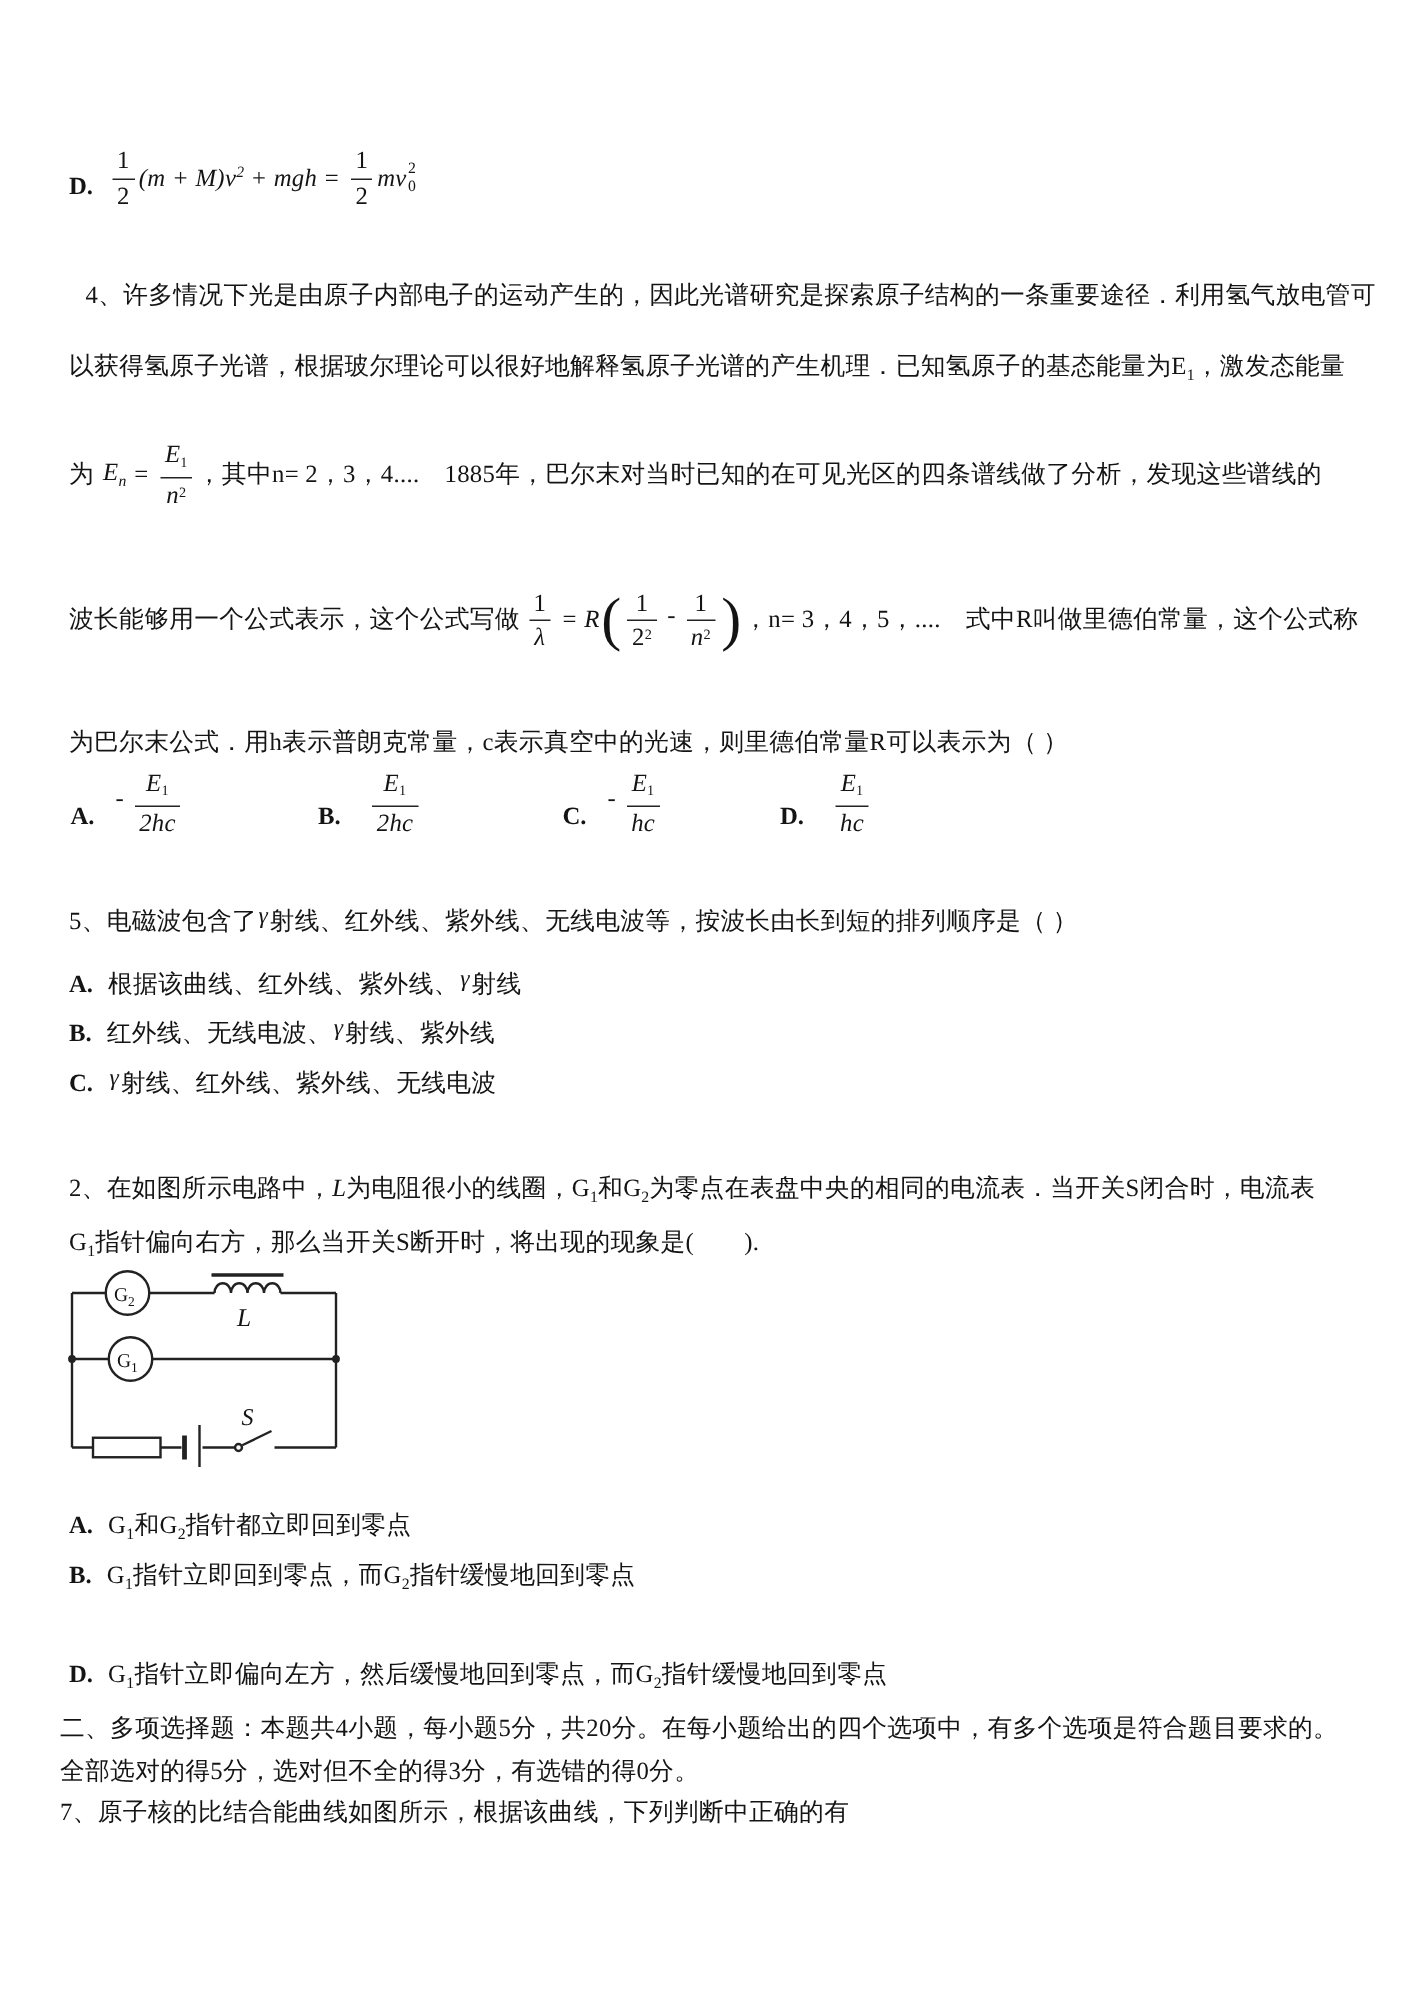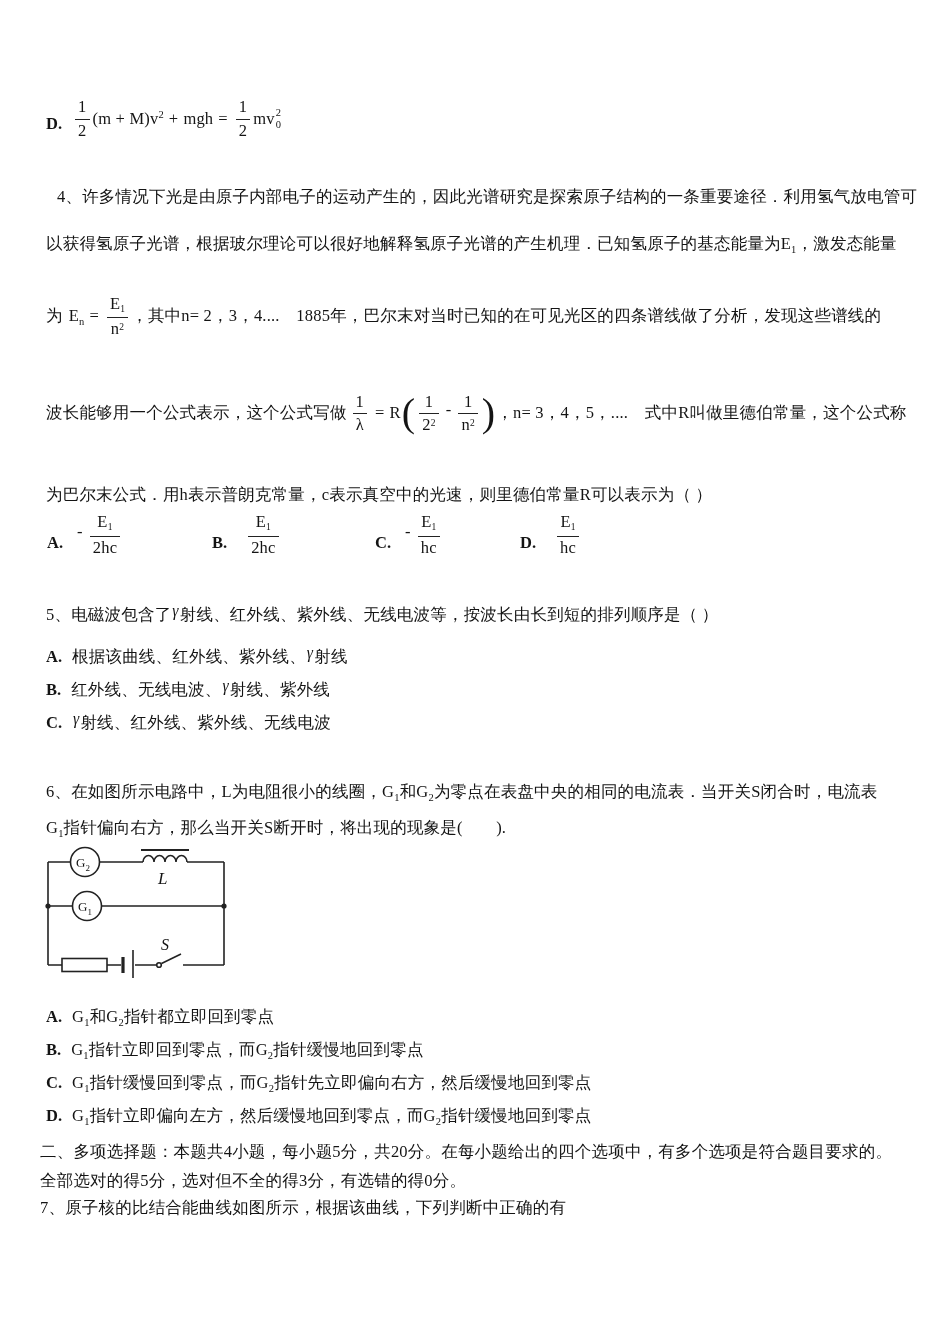--- a/index.html
+++ b/index.html
@@ -4,21 +4,21 @@
 <style>
   html,body{margin:0;padding:0;background:#888;}
   #page{
     position:relative;width:950px;height:1344px;background:#ffffff;
     font-family:"Liberation Serif","DejaVu Serif",serif;
     color:#141414;font-size:16.5px;overflow:hidden;margin:0 auto;
   }
   .line{position:absolute;left:46px;white-space:nowrap;letter-spacing:0.2px;}
   .fline{display:flex;align-items:center;}
   .opt-label{font-weight:700;margin-right:10px;letter-spacing:0;}
-  .mi{}
+  .mi{font-style:italic;}
   sub{font-size:10.5px;vertical-align:-4px;}
   sup{font-size:10.5px;vertical-align:6px;}
   .frac{display:inline-block;text-align:center;vertical-align:middle;margin:0 3px;line-height:1;}
   .frac .fn{display:block;padding:2px 3px 3px;border-bottom:1.4px solid #222;}
   .frac .fd{display:block;padding:3px 3px 1px;}
   .frac sub{font-size:9.5px;vertical-align:-3px;}
   .frac sup{font-size:9.5px;vertical-align:4px;}
   .eqsp{margin:0 5px;}
   .minus{margin:0 4px;position:relative;top:-3px;}
   .bigp{font-size:40px;font-weight:400;line-height:0;vertical-align:middle;margin:0 1px;font-family:"Liberation Serif",serif;}
@@ -145,21 +145,21 @@
     <span class="opt-label">A.</span><span>根据该曲线、红外线、紫外线、</span><span class="gamma">γ</span><span>射线</span>
   </div>
   <div class="line" style="top:710px;">
     <span class="opt-label">C.</span><span></span><span class="gamma">γ</span><span>射线、红外线、紫外线、无线电波</span>
   </div>
   <div class="line" style="top:677px;">
     <span class="opt-label">B.</span><span>红外线、无线电波、</span><span class="gamma">γ</span><span>射线、紫外线</span>
   </div>
 
   <div class="line" style="top:781px;">
-    <span>6、在如图所示电路中，</span><span class="mi">L</span><span>为电阻很小的线圈，</span><span><span>G</span><sub>1</sub></span><span>和G</span><sub>2</sub><span>为零点在表盘中央的相同的电流表．当开关</span><span>S</span><span>闭合时，电流表</span>
+    <span>2、在如图所示电路中，</span><span class="mi">L</span><span>为电阻很小的线圈，</span><span><span>G</span><sub>1</sub></span><span>和G</span><sub>2</sub><span>为零点在表盘中央的相同的电流表．当开关</span><span>S</span><span>闭合时，电流表</span>
   </div>
   <div class="line" style="top:817px;font-family:Liberation Serif, serif;">
     <span><span>G</span><sub>1</sub></span><span>指针偏向右方，那么当开关</span><span>S</span><span>断开时，将出现的现象是(　　).</span>
   </div>
 
   <svg class="circ" width="200" height="135" viewBox="0 0 200 135">
     <g stroke="#222" stroke-width="1.6" fill="none">
 
       <path d="M8,19 V122"></path>
       <path d="M184,19 V122"></path>
@@ -186,23 +186,20 @@
     <text x="118" y="41" font-size="17" font-style="italic">L</text>
     <text x="121" y="107" font-size="16" font-style="italic">S</text>
   </svg>
 
   <div class="line" style="top:1006px;">
     <span class="opt-label">A.</span><span><span>G</span><sub>1</sub></span><span>和G</span><sub>2</sub><span>指针都立即回到零点</span>
   </div>
   <div class="line" style="top:1039px;">
     <span class="opt-label">B.</span><span><span>G</span><sub>1</sub></span><span>指针立即回到零点，而G</span><sub>2</sub><span>指针缓慢地回到零点</span>
   </div>
-  <div class="line" style="top:1072px;">
-    <span class="opt-label">C.</span><span><span>G</span><sub>1</sub></span><span>指针缓慢回到零点，而G</span><sub>2</sub><span>指针先立即偏向右方，然后缓慢地回到零点</span>
-  </div>
   <div class="line" style="top:1105px;">
     <span class="opt-label">D.</span><span><span>G</span><sub>1</sub></span><span>指针立即偏向左方，然后缓慢地回到零点，而G</span><sub>2</sub><span>指针缓慢地回到零点</span>
   </div>
 
   <div class="line" style="top:1141px;left:40px;">二、多项选择题：本题共4小题，每小题5分，共20分。在每小题给出的四个选项中，有多个选项是符合题目要求的。</div>
   <div class="line" style="top:1170px;left:40px;">全部选对的得5分，选对但不全的得3分，有选错的得0分。</div>
 
   <div class="line" style="top:1197px;left:40px;">7、原子核的比结合能曲线如图所示，根据该曲线，下列判断中正确的有</div>
 
 </div>

